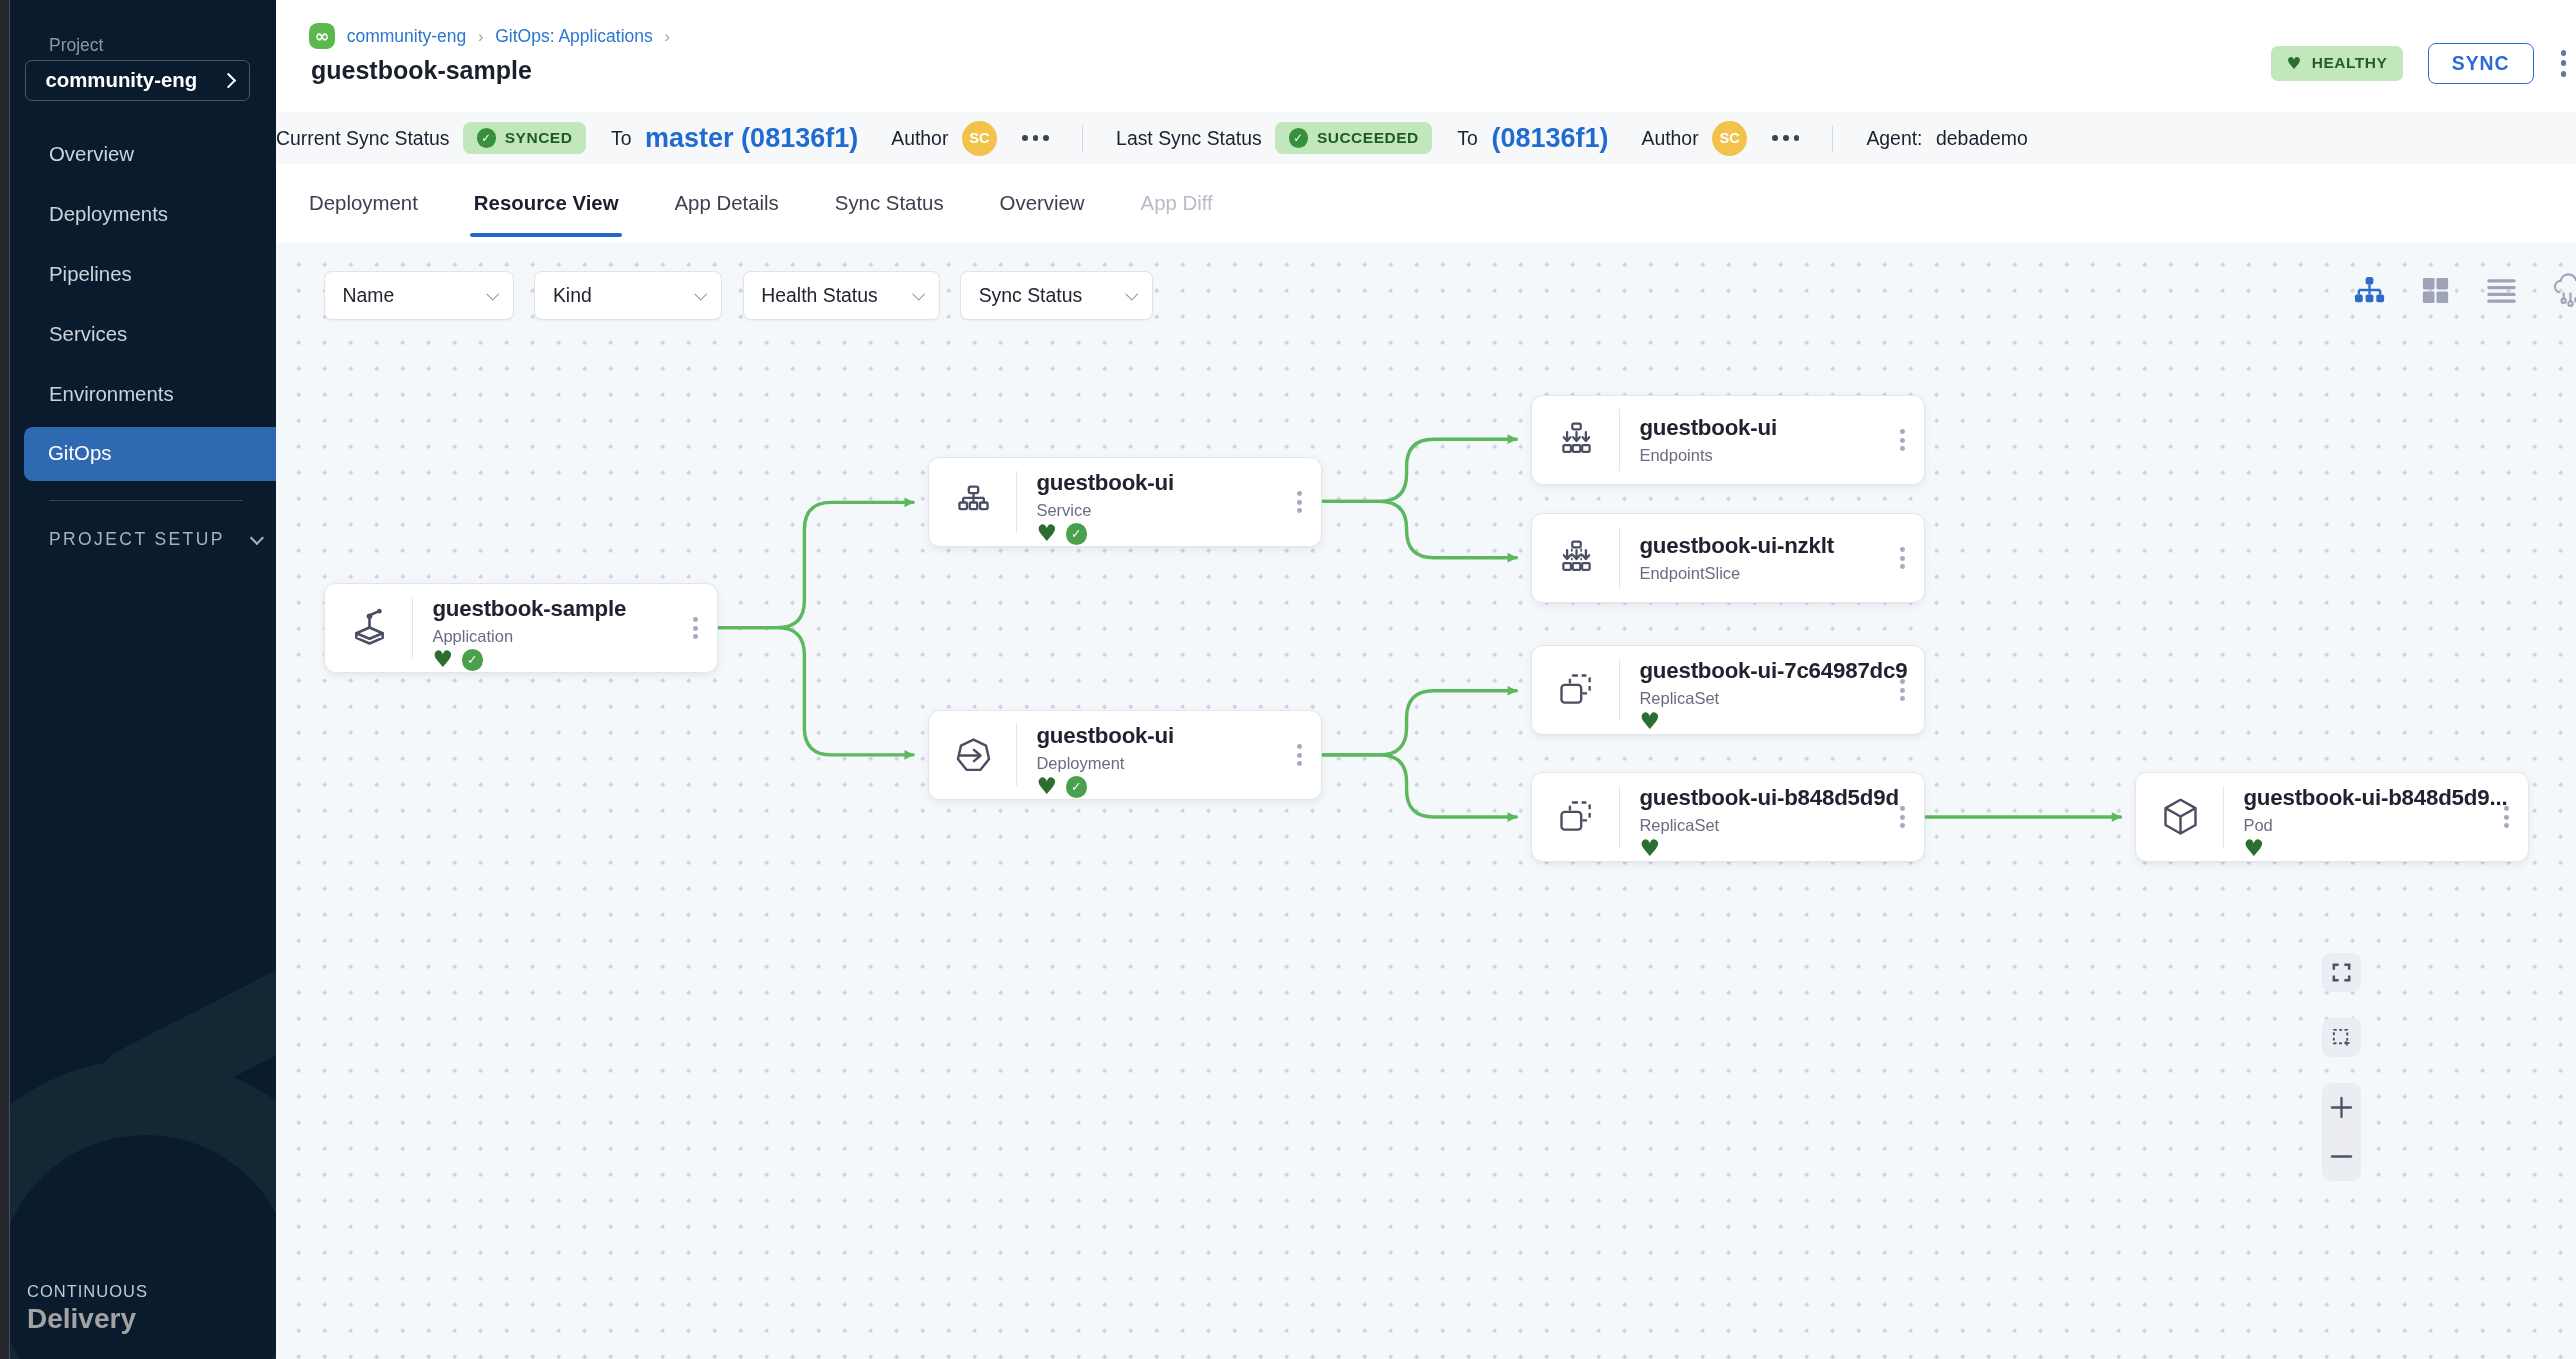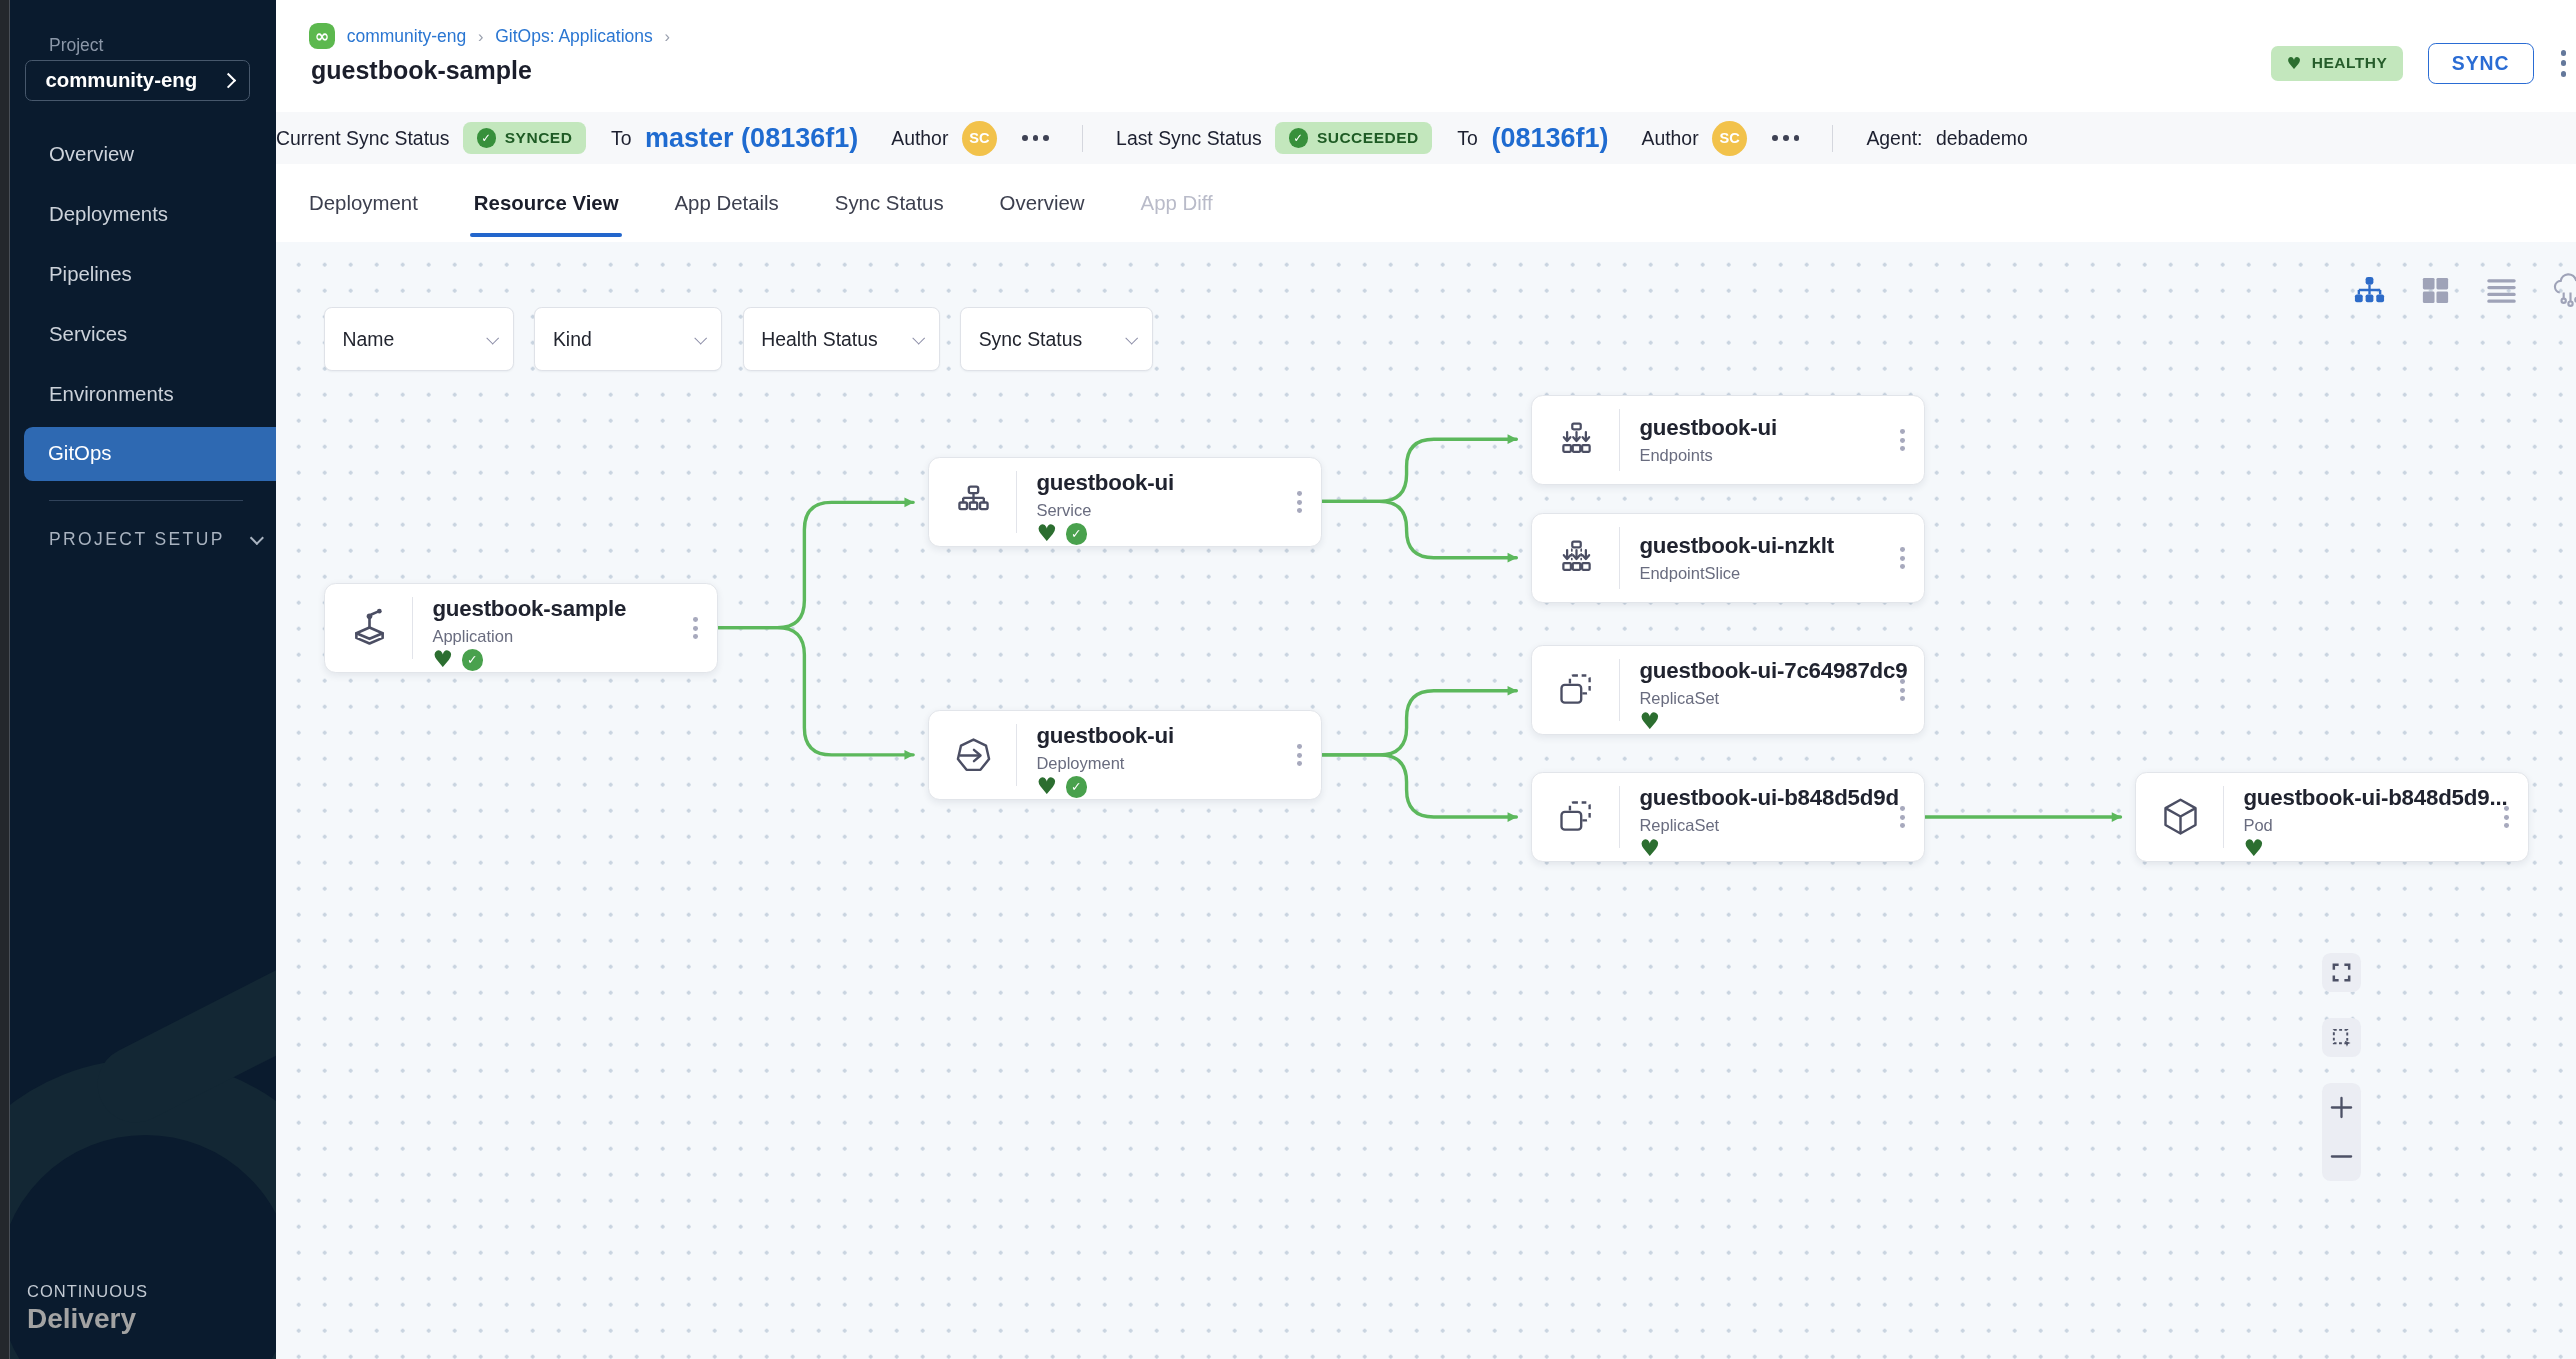--- a/index.html
+++ b/index.html
@@ -82,23 +82,23 @@
     background:#2366cc; border-radius:2.9px; }
   .tab.disabled { color:#b9bbc9; cursor:default; }
 
   
   .canvas { position:absolute; left:0; top:242px; width:2300px; height:1118px;
     background-color:#f5f8fb;
     background-image:radial-gradient(#c9d4e0 1.7px, transparent 1.7px);
     background-size:26px 26px; background-position:9.7px 9.7px; overflow:hidden; }
 
   .filters { position:absolute; left:48px; top:29px; display:flex; gap:20.4px; }
-  .filter { height:64px; background:#fff; border:1px solid #dfe2e8; border-radius:7.8px;
+  .filter { height:49px; background:#fff; border:1px solid #dfe2e8; border-radius:7.8px;
     display:flex; align-items:center; justify-content:space-between; padding:0 17.5px;
-    font-size:19.4px; color:#22252f; box-shadow:0 1px 1.9px rgba(20,30,60,.05); cursor:pointer;margin-top:36px; }
+    font-size:19.4px; color:#22252f; box-shadow:0 1px 1.9px rgba(20,30,60,.05); cursor:pointer; }
   .filter.w1{width:190px}.filter.w2{width:188px}.filter.w3{width:197px}.filter.w4{width:193px}
   .chev-dd { width:8.7px; height:8.7px; border-right:1.9px solid #8a8ca6; border-bottom:1.9px solid #8a8ca6;
     transform:rotate(45deg) translateY(-1.9px); }
 
   .view-icons { position:absolute; top:29px; right:-13.6px; display:flex; gap:33px; align-items:center; }
   .view-icon { cursor:pointer; display:flex; }
 
   
   .node { position:absolute; width:394px; height:90px; background:#fff; border:1px solid #e2e5ea;
     border-radius:11.7px; box-shadow:0 2.9px 7.8px rgba(30,40,70,.08); display:flex; cursor:pointer; }

